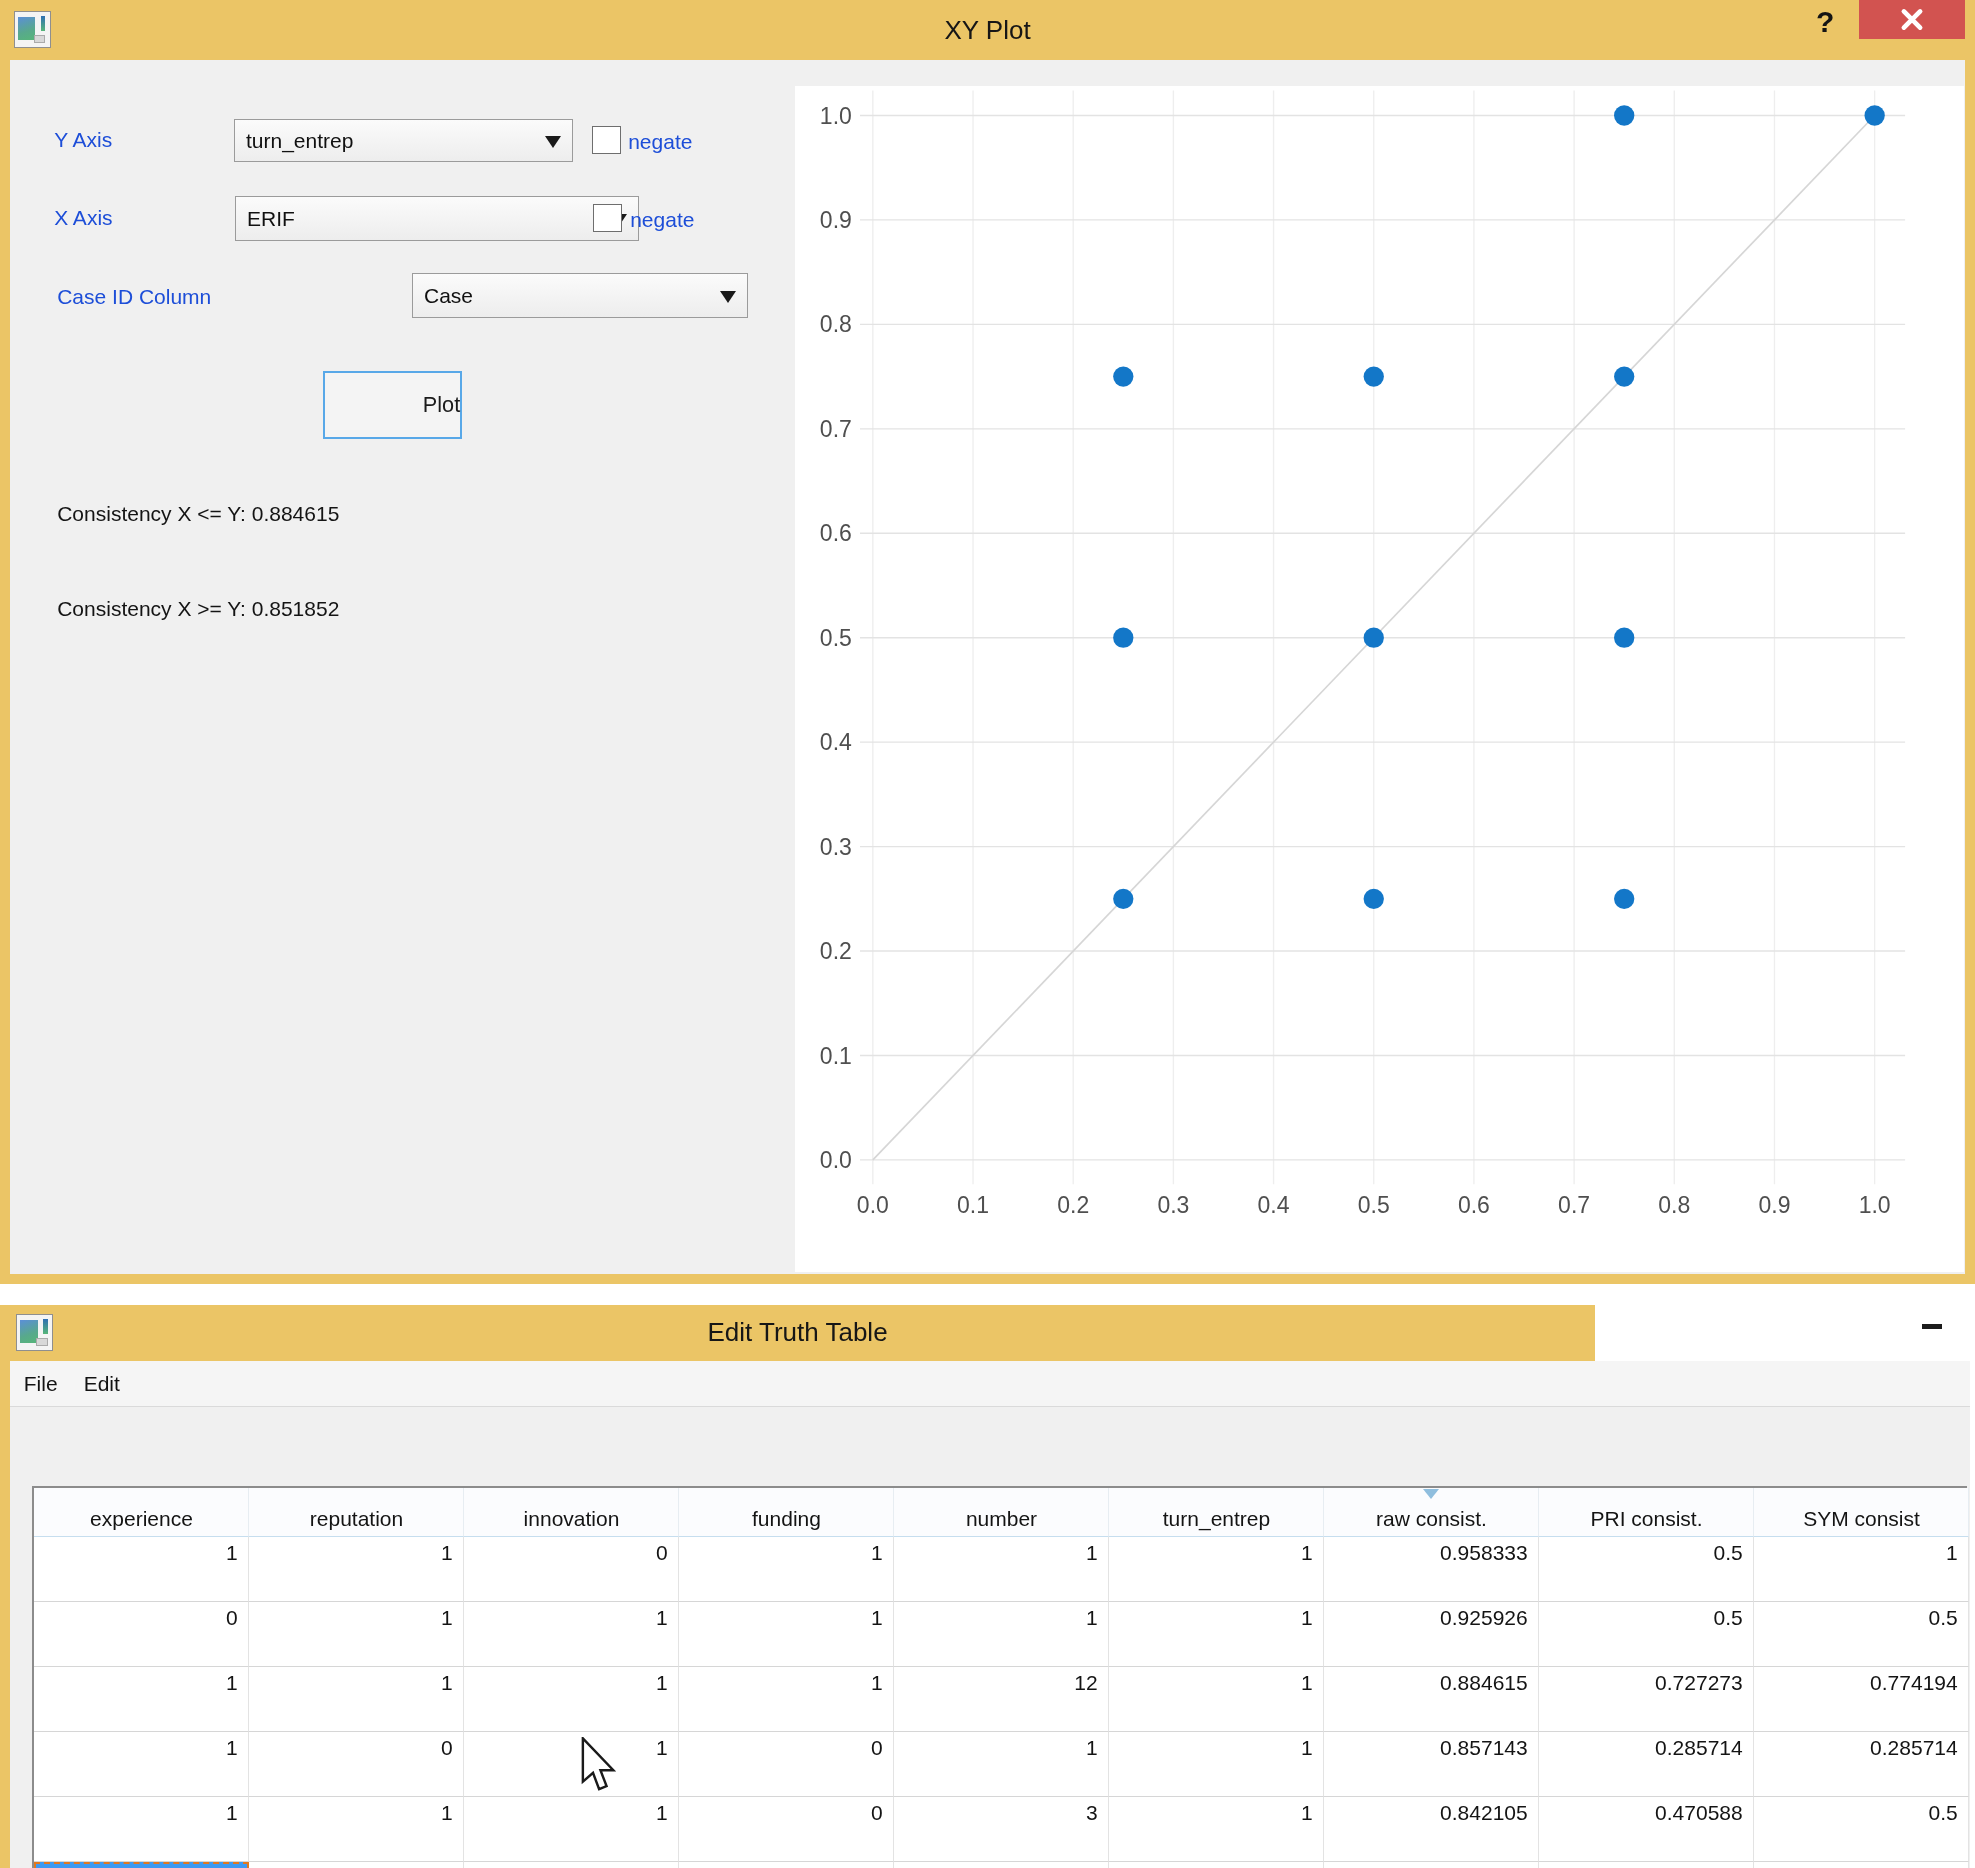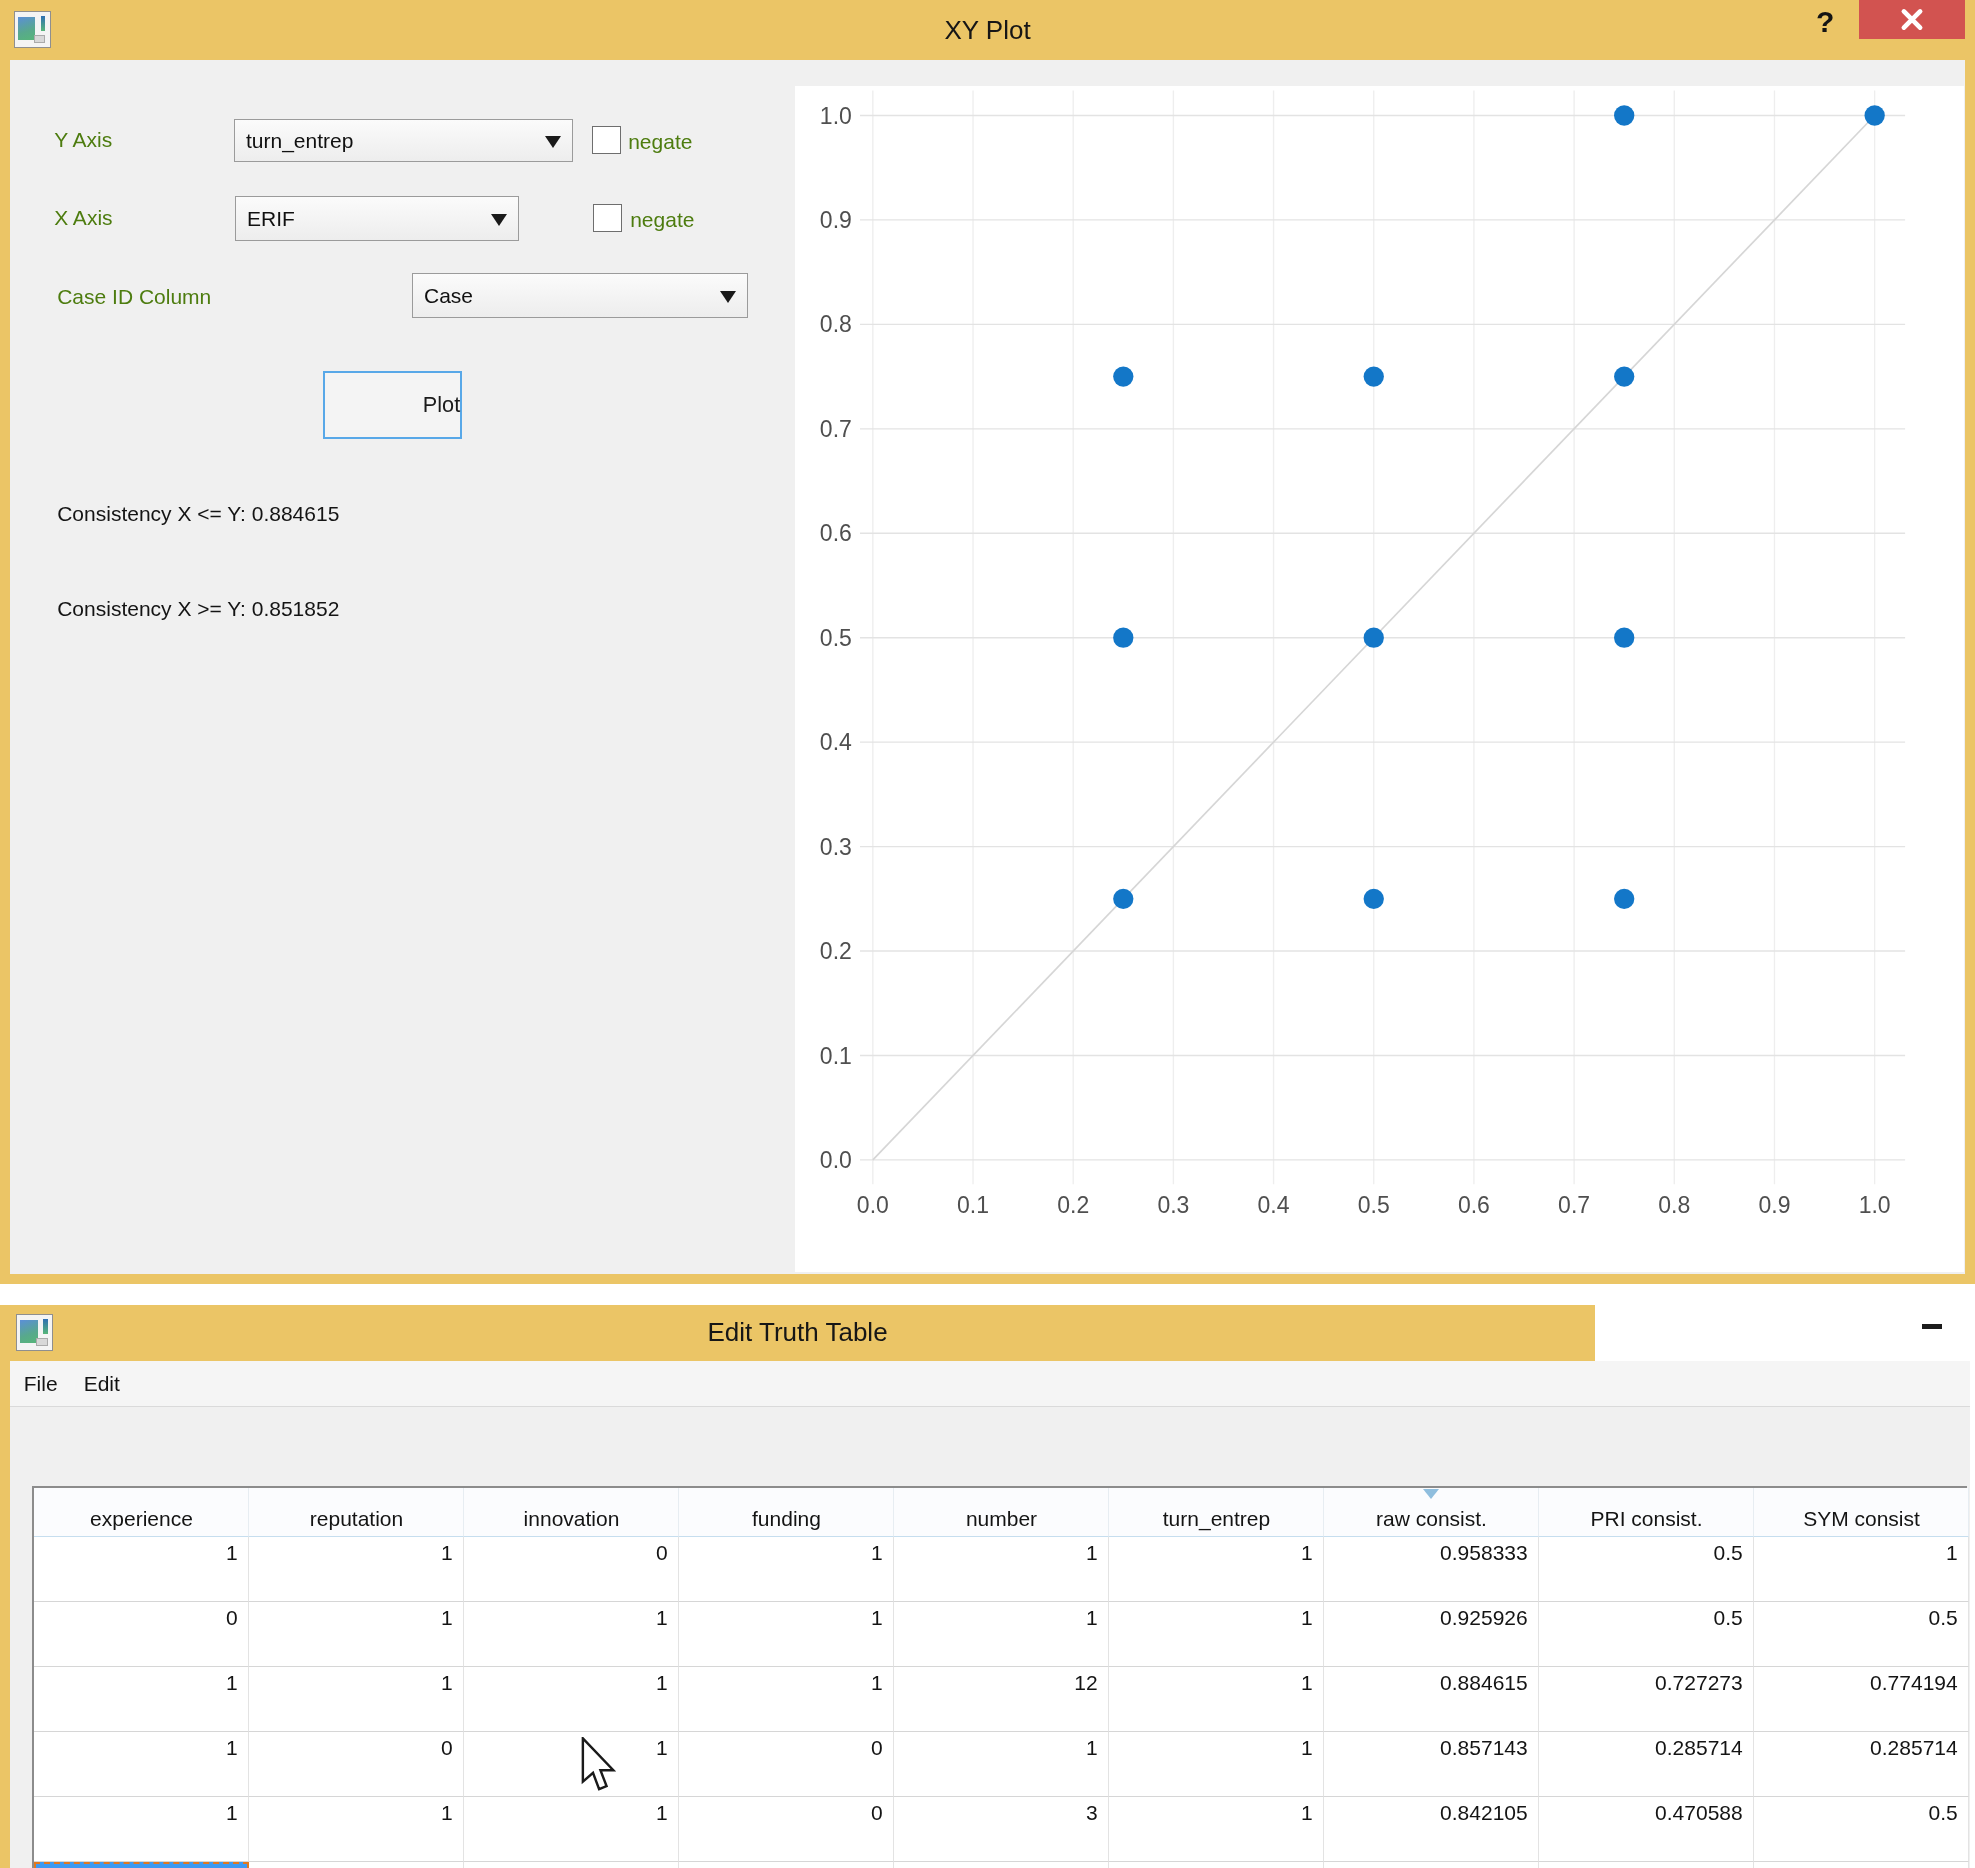--- a/index.html
+++ b/index.html
@@ -12,21 +12,21 @@
   #xy-title-bar{height:60px;}
   .app-icon{position:absolute;width:37px;height:37px;background:#f4f4f4;border:1.4px solid #8f8f8f;box-sizing:border-box;}
   .app-icon .glass{position:absolute;left:3.4px;top:5.4px;width:17.6px;height:23px;background:linear-gradient(160deg,#5b8fd8 0%,#58a98c 60%,#57b679 100%);}
   .app-icon .bar{position:absolute;right:4.1px;top:4.1px;width:4.1px;height:15px;background:linear-gradient(#2f6fb2,#57b679);}
   .app-icon .chip{position:absolute;right:4.1px;bottom:4.1px;width:9.5px;height:6.1px;background:#d8d8d8;border:0.7px solid #aaa;}
   .win-title{position:absolute;left:0;right:0;text-align:center;font-size:26px;color:#161616;}
   .help-btn{position:absolute;font-size:30px;font-weight:bold;color:#141414;cursor:default;}
   .close-btn{position:absolute;left:1859px;top:0;width:106px;height:39px;background:#d25350;display:flex;align-items:center;justify-content:center;}
   .content{position:absolute;background:#f0f0f0;}
   #xy-content{left:10.2px;top:60px;width:1955px;height:1214px;}
-  .ctl-label{position:absolute;font-size:21px;color:#4d7c0f;}
+  .ctl-label{position:absolute;font-size:21px;color:#1d4ed8;}
   .combo{position:absolute;background:linear-gradient(#fbfbfb,#ededed);border:1.4px solid #9b9b9b;box-sizing:border-box;display:flex;align-items:center;}
   .combo .val{margin-left:10.8px;font-size:21px;color:#111;}
   .combo .arrow{position:absolute;right:10.8px;top:50%;margin-top:-4.7px;width:0;height:0;border-left:8.8px solid transparent;border-right:8.8px solid transparent;border-top:12.2px solid #1a1a1a;}
   .checkbox{position:absolute;width:28.4px;height:28.4px;background:#fff;border:1.4px solid #6e6e6e;box-sizing:border-box;}
   .plot-btn{position:absolute;left:313px;top:311px;width:139px;height:68px;background:#f4f4f4;border:2px solid #58a8e8;box-sizing:border-box;display:flex;align-items:center;justify-content:flex-end;font-size:21.7px;}
   .consistency{position:absolute;font-size:21px;color:#141414;}
   .plot-canvas{position:absolute;left:785px;top:26.4px;width:1169px;height:1186px;background:#ffffff;}
   .plot-canvas svg{display:block;}
   .tick{font-family:"Liberation Sans",sans-serif;font-size:34px;fill:#4f4f4f;}
   
@@ -69,21 +69,21 @@
 
       <div class="ctl-label" style="left:44px;top:68px;">Y Axis</div>
       <div class="combo" style="left:224px;top:59px;width:339px;height:43px;">
         <span class="val">turn_entrep</span>
         <span class="arrow"></span>
       </div>
       <div class="checkbox" style="left:582px;top:66px;"></div>
       <div class="ctl-label" style="left:618px;top:70px;">negate</div>
 
       <div class="ctl-label" style="left:44px;top:146px;">X Axis</div>
-      <div class="combo" style="left:225px;top:136px;width:284px;height:45px;">
+      <div class="combo" style="left:225px;top:136px;width:404px;height:45px;">
         <span class="val">ERIF</span>
         <span class="arrow"></span>
       </div>
       <div class="checkbox" style="left:583px;top:144px;"></div>
       <div class="ctl-label" style="left:620px;top:148px;">negate</div>
 
       <div class="ctl-label" style="left:47px;top:225px;">Case ID Column</div>
       <div class="combo" style="left:402px;top:213px;width:336px;height:45px;">
         <span class="val">Case</span>
         <span class="arrow"></span>

